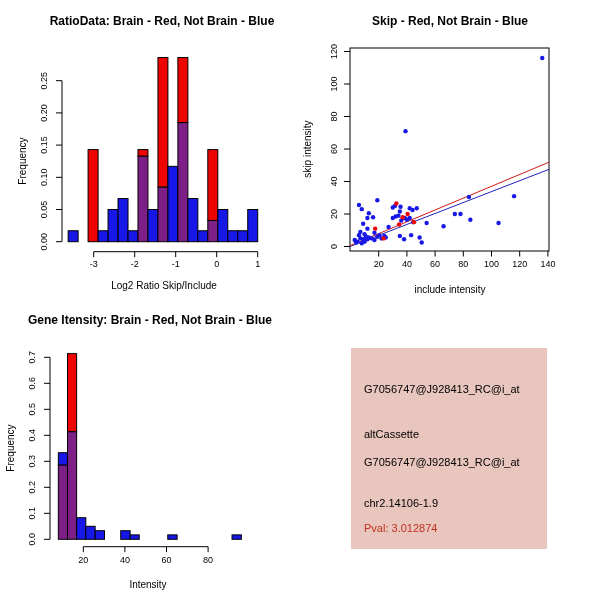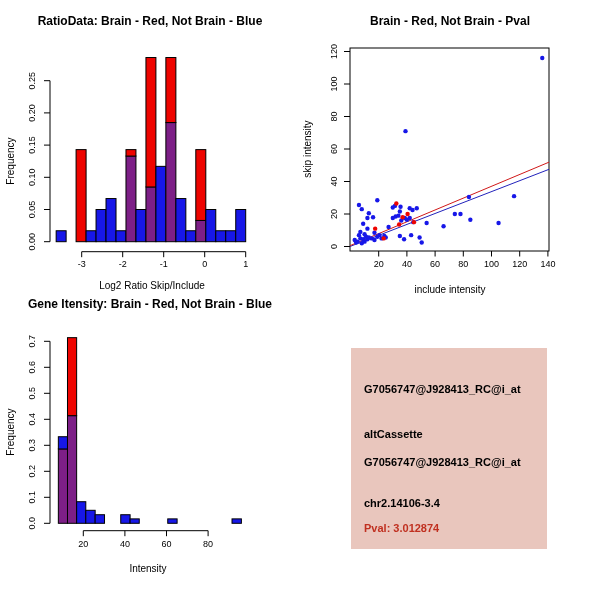--- a/index.html
+++ b/index.html
@@ -10,21 +10,21 @@
     font-size:12px;font-weight:bold;color:#000;letter-spacing:0px;white-space:nowrap;}
   .panel svg{position:absolute;left:0;top:0;}
   .infobox{position:absolute;left:51px;top:48px;width:196px;height:201px;}
   .iline{position:absolute;left:13px;font-size:11px;white-space:nowrap;}
 </style>
 </head>
 <body>
 
 <div id="canvas">
 
-  <section class="panel" style="left:0;top:0">
+  <section class="panel" style="left:12px;top:0">
     <div class="ptitle">RatioData: Brain - Red, Not Brain - Blue</div>
     <svg id="svg-hist0" width="300" height="300">
       <text x="14" y="161" transform="rotate(-90 14 161)" text-anchor="middle" font-size="10" fill="#000">Frequency</text>
       <text x="152" y="289" text-anchor="middle" font-size="10" fill="#000">Log2 Ratio Skip/Include</text>
     <line x1="50" y1="241.7" x2="50" y2="80.69999999999999" stroke="#000000"></line>
         <line x1="44" y1="241.7" x2="50" y2="241.7" stroke="#000000"></line>
         <text x="35" y="241.7" font-size="9" fill="#000" transform="rotate(-90 35 241.7)" text-anchor="middle">0.00</text>
         <line x1="44" y1="209.5" x2="50" y2="209.5" stroke="#000000"></line>
         <text x="35" y="209.5" font-size="9" fill="#000" transform="rotate(-90 35 209.5)" text-anchor="middle">0.05</text>
         <line x1="44" y1="177.29999999999998" x2="50" y2="177.29999999999998" stroke="#000000"></line>
@@ -65,21 +65,21 @@
         <rect x="195.803" y="220.44799999999998" width="10.00399999999999" height="21.25200000000001" fill="#7d1f87" stroke="#000000" stroke-width="1"></rect>
         <rect x="195.803" y="149.608" width="10.00399999999999" height="70.83999999999997" fill="#ee0400" stroke="#000000" stroke-width="1"></rect>
         <rect x="205.807" y="209.5" width="9.962999999999994" height="32.19999999999999" fill="#1717e8" stroke="#000000" stroke-width="1"></rect>
         <rect x="215.76999999999998" y="230.75199999999998" width="9.963000000000022" height="10.948000000000008" fill="#1717e8" stroke="#000000" stroke-width="1"></rect>
         <rect x="225.733" y="230.75199999999998" width="10.00399999999999" height="10.948000000000008" fill="#1717e8" stroke="#000000" stroke-width="1"></rect>
         <rect x="235.737" y="209.5" width="9.962999999999994" height="32.19999999999999" fill="#1717e8" stroke="#000000" stroke-width="1"></rect>
       </svg>
   </section>
 
   <section class="panel" style="left:300px;top:0">
-    <div class="ptitle">Brain - Red, Not Brain - Pval</div>
+    <div class="ptitle">Skip - Red, Not Brain - Blue</div>
     <svg id="svg-scatter" width="300" height="300">
       <text x="11" y="149" transform="rotate(-90 11 149)" text-anchor="middle" font-size="10" fill="#000">skip intensity</text>
       <text x="150" y="293" text-anchor="middle" font-size="10" fill="#000">include intensity</text>
     <rect x="50" y="48" width="199" height="203" fill="none" stroke="#000000"></rect>
         <line x1="44" y1="246.5" x2="50" y2="246.5" stroke="#000000"></line>
         <text x="37" y="246.5" font-size="9" fill="#000" transform="rotate(-90 37 246.5)" text-anchor="middle">0</text>
         <line x1="44" y1="214" x2="50" y2="214" stroke="#000000"></line>
         <text x="37" y="214" font-size="9" fill="#000" transform="rotate(-90 37 214)" text-anchor="middle">20</text>
         <line x1="44" y1="181.5" x2="50" y2="181.5" stroke="#000000"></line>
         <text x="37" y="181.5" font-size="9" fill="#000" transform="rotate(-90 37 181.5)" text-anchor="middle">40</text>
@@ -170,21 +170,21 @@
         <circle cx="96.32499999999999" cy="203.4375" r="2.2" fill="#ee0400"></circle>
         <circle cx="107.60499999999999" cy="214" r="2.2" fill="#ee0400"></circle>
         <circle cx="102.66999999999999" cy="217.25" r="2.2" fill="#ee0400"></circle>
         <circle cx="99.145" cy="224.5625" r="2.2" fill="#ee0400"></circle>
         <circle cx="75.175" cy="228.625" r="2.2" fill="#ee0400"></circle>
         <circle cx="83.63499999999999" cy="238.375" r="2.2" fill="#ee0400"></circle>
         <circle cx="113.94999999999999" cy="222.125" r="2.2" fill="#ee0400"></circle>
       </svg>
   </section>
 
-  <section class="panel" style="left:0;top:284px">
+  <section class="panel" style="left:0;top:300px">
     <div class="ptitle" style="top:13px">Gene Itensity: Brain - Red, Not Brain - Blue</div>
     <svg id="svg-hist2" width="300" height="300">
       <text x="14" y="148" transform="rotate(-90 14 148)" text-anchor="middle" font-size="10" fill="#000">Frequency</text>
       <text x="148" y="288" text-anchor="middle" font-size="10" fill="#000">Intensity</text>
     <line x1="50" y1="239.3" x2="50" y2="57.30000000000001" stroke="#000000"></line>
         <line x1="44" y1="239.3" x2="50" y2="239.3" stroke="#000000"></line>
         <text x="35" y="239.3" font-size="9" fill="#000" transform="rotate(-90 35 239.3)" text-anchor="middle">0.0</text>
         <line x1="44" y1="213.3" x2="50" y2="213.3" stroke="#000000"></line>
         <text x="35" y="213.3" font-size="9" fill="#000" transform="rotate(-90 35 213.3)" text-anchor="middle">0.1</text>
         <line x1="44" y1="187.3" x2="50" y2="187.3" stroke="#000000"></line>
@@ -216,22 +216,22 @@
         <rect x="85.79599999999999" y="226.3" width="9.360000000000014" height="13" fill="#1717e8" stroke="#000000" stroke-width="1"></rect>
         <rect x="95.156" y="230.72" width="9.36" height="8.580000000000013" fill="#1717e8" stroke="#000000" stroke-width="1"></rect>
         <rect x="120.74000000000001" y="230.72" width="9.360000000000014" height="8.580000000000013" fill="#1717e8" stroke="#000000" stroke-width="1"></rect>
         <rect x="130.10000000000002" y="234.88000000000002" width="9.151999999999987" height="4.4199999999999875" fill="#1717e8" stroke="#000000" stroke-width="1"></rect>
         <rect x="167.748" y="234.88000000000002" width="9.360000000000014" height="4.4199999999999875" fill="#1717e8" stroke="#000000" stroke-width="1"></rect>
         <rect x="232.01999999999998" y="234.88000000000002" width="9.360000000000014" height="4.4199999999999875" fill="#1717e8" stroke="#000000" stroke-width="1"></rect>
       </svg>
   </section>
 
   <section class="panel" style="left:300px;top:300px">
-    <div class="infobox" id="infobox" style="background: rgb(233, 198, 189); font-weight: bold;">
+    <div class="infobox" id="infobox" style="background: rgb(233, 198, 189);">
       <div class="iline" style="top: 35px; color: rgb(0, 0, 0);">G7056747@J928413_RC@i_at</div>
       <div class="iline" style="top: 80px; color: rgb(0, 0, 0);">altCassette</div>
       <div class="iline" style="top: 108px; color: rgb(0, 0, 0);">G7056747@J928413_RC@i_at</div>
-      <div class="iline" style="top: 149px; color: rgb(0, 0, 0);">chr2.14106-3.4</div>
+      <div class="iline" style="top: 149px; color: rgb(0, 0, 0);">chr2.14106-1.9</div>
       <div class="iline" style="top: 174px; color: rgb(192, 48, 32);">Pval: 3.012874</div>
     </div>
   </section>
 
 </div>
 
 </body></html>

